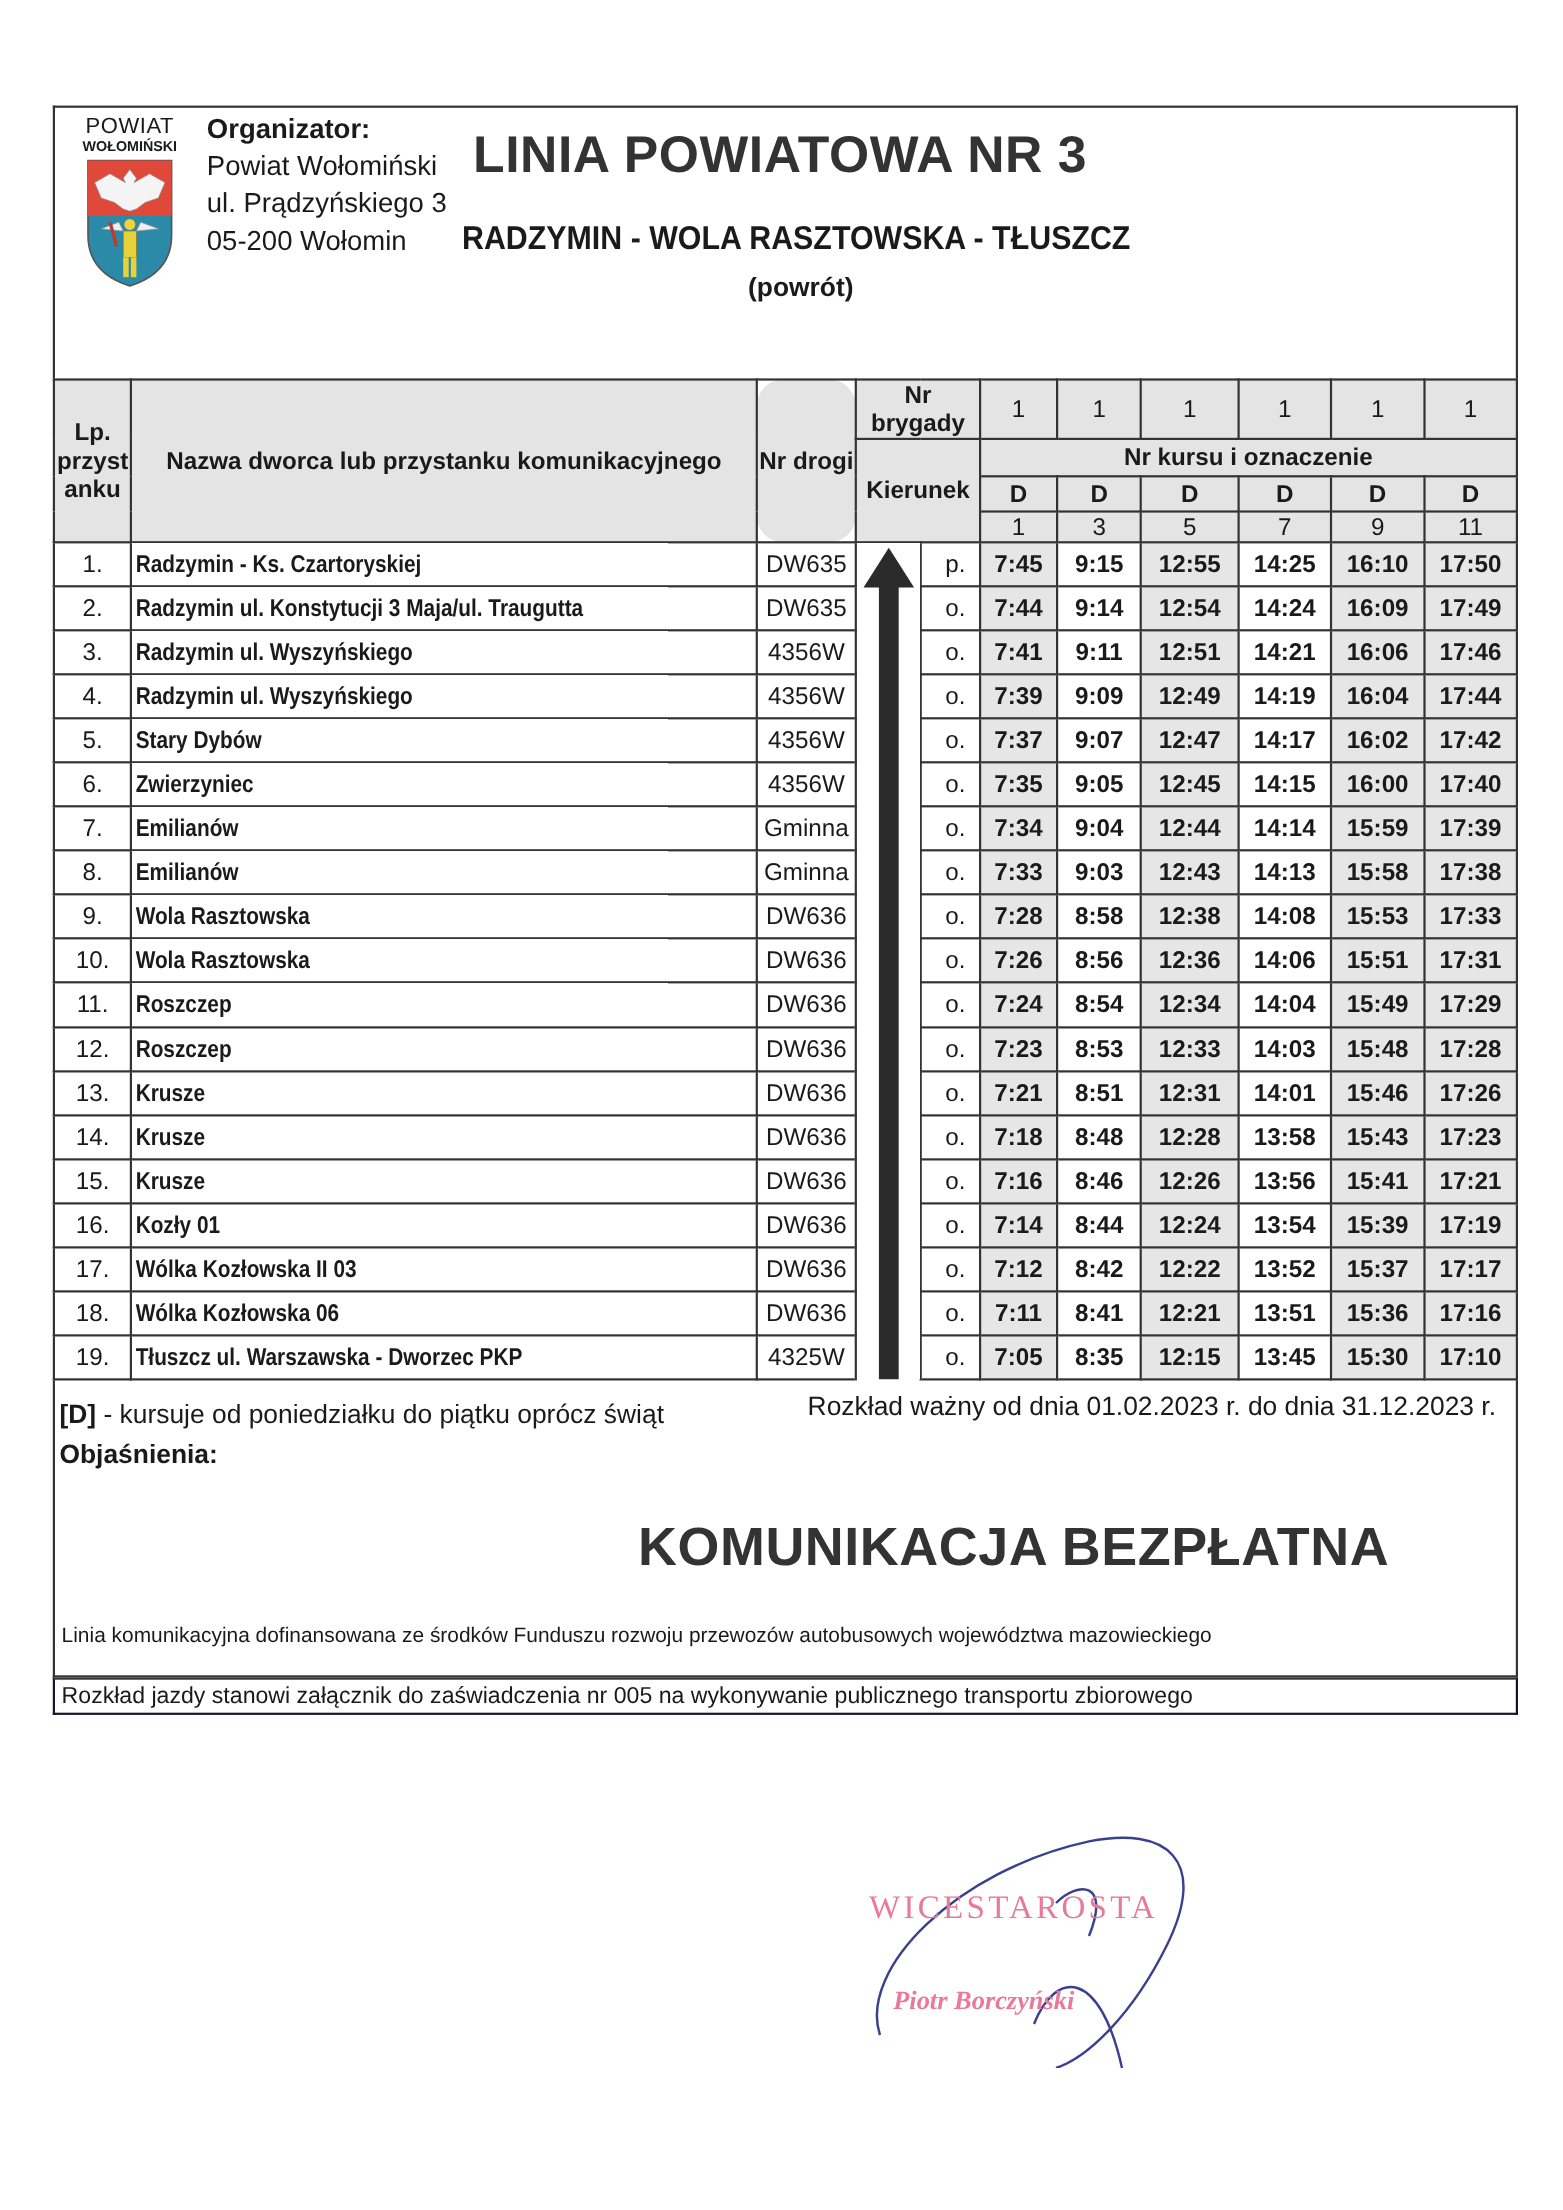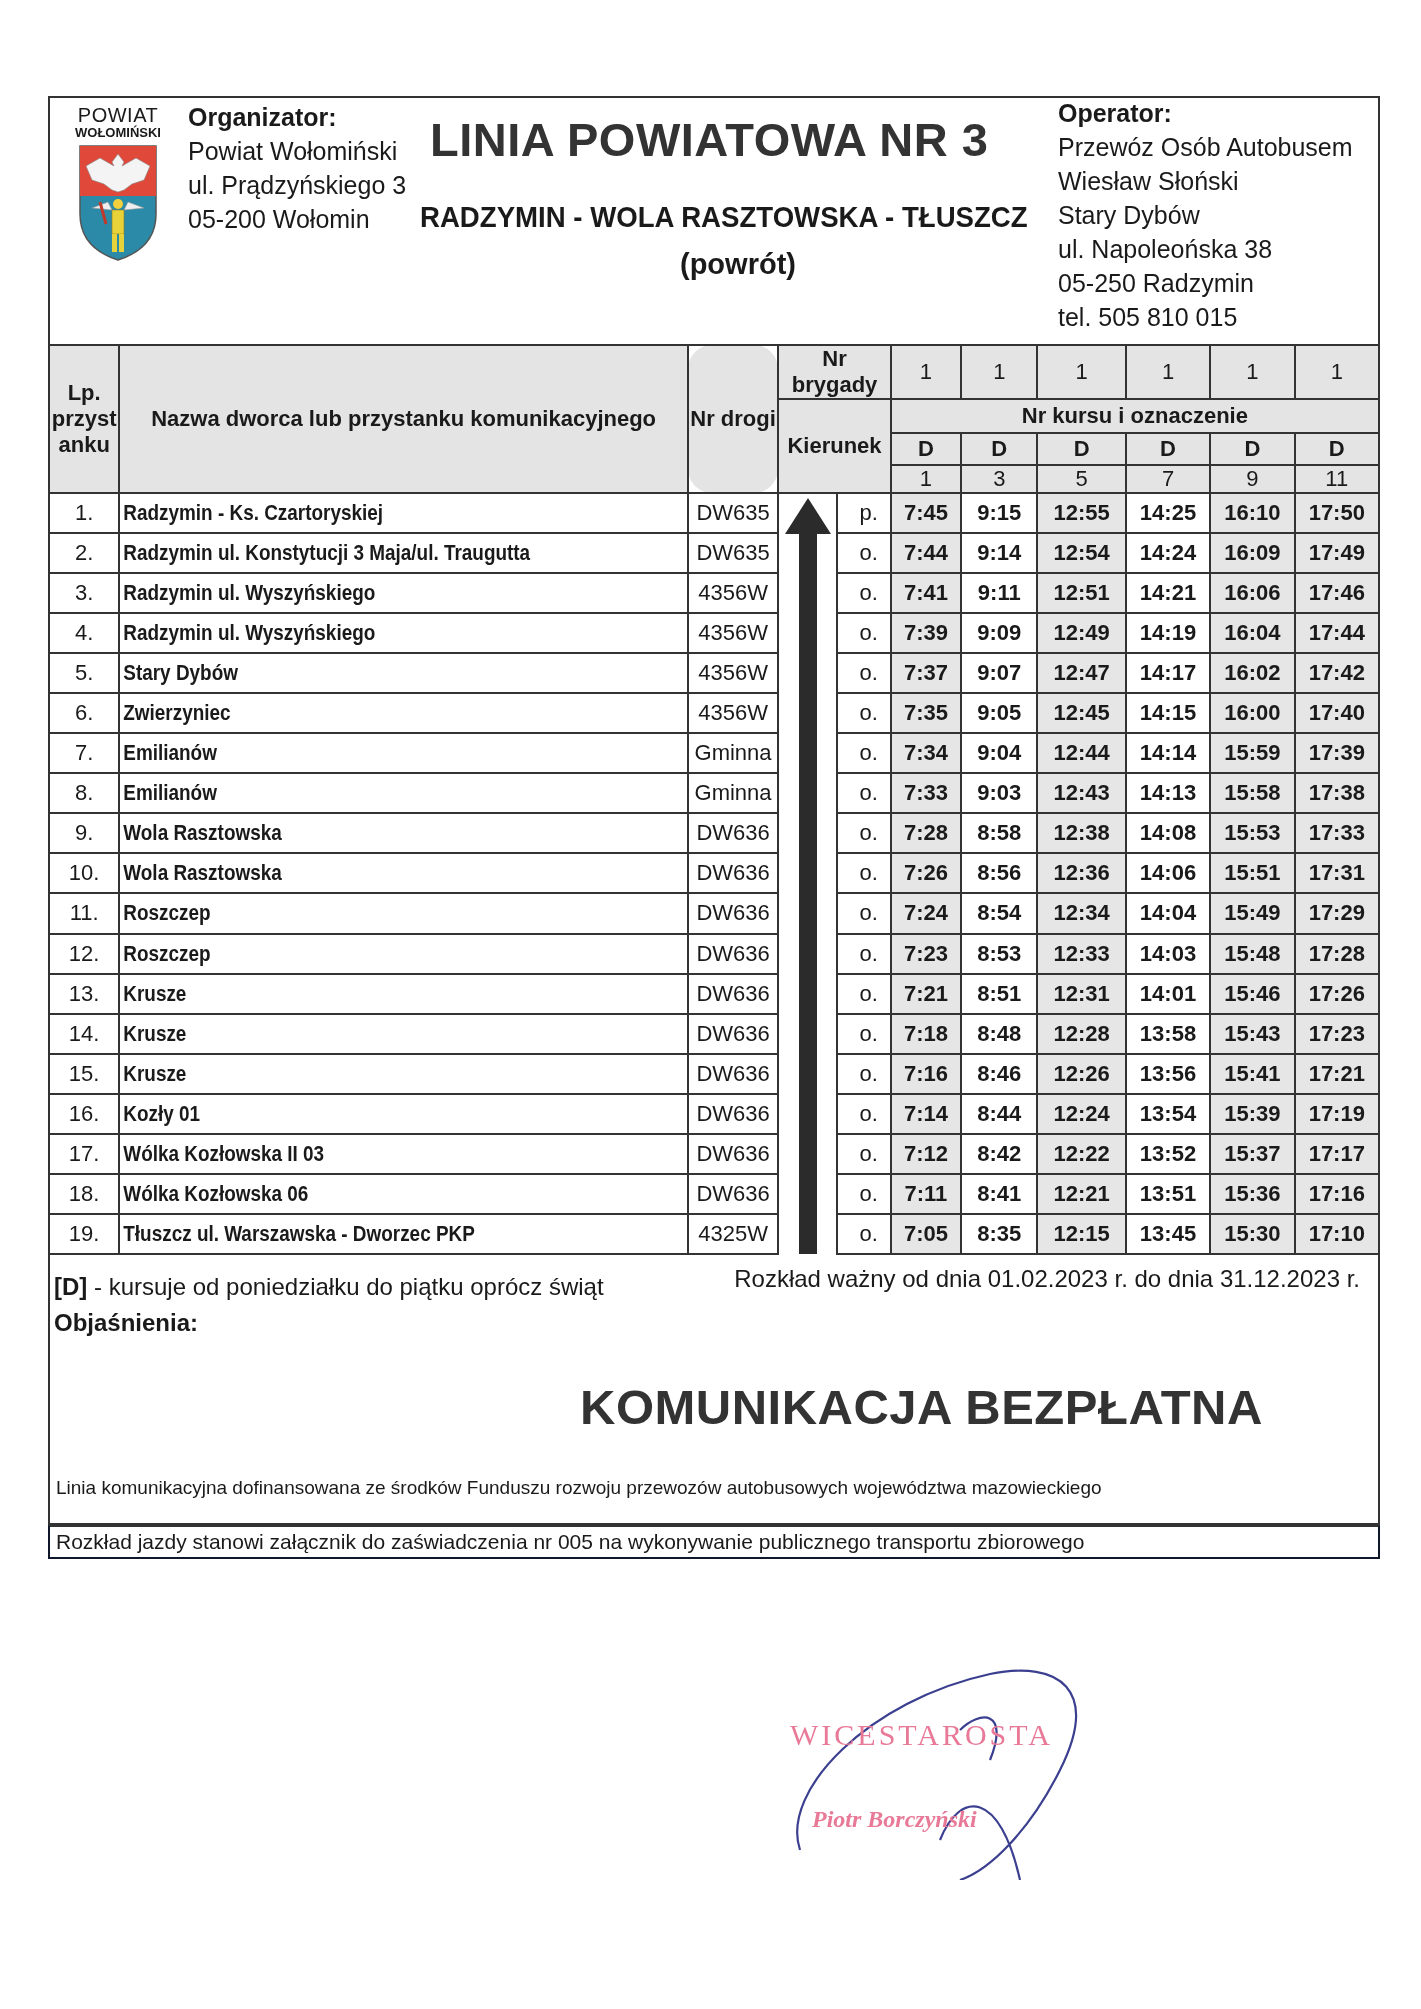--- a/index.html
+++ b/index.html
@@ -8,21 +8,21 @@
   
   .hdr { position: relative; height: 246px; border: 2px solid #333; border-bottom: none; }
   .crest-wrap { position: absolute; left: 14px; top: 6px; width: 108px; text-align: center; }
   .crest-t1 { font-weight: normal; font-size: 20px; letter-spacing: 0.5px; line-height: 22px; }
   .crest-t2 { font-weight: bold; font-size: 13px; line-height: 14px; }
   .crest { width: 80px; height: 118px; margin: 4px auto 0; display:block; }
   .org { position: absolute; left: 138px; top: 2px; font-size: 25px; line-height: 34px; }
   .org .lbl { font-weight: bold; }
   .title { position: absolute; left: 380px; top: 14px; font-size: 47px; font-weight: bold; color: #333; letter-spacing: 0.5px; }
   .route { position: absolute; left: 370px; top: 102px; font-size: 30px; font-weight: bold; transform: scaleX(0.92); transform-origin: left; white-space: nowrap; }
-  .dir { position: absolute; left: 630px; top: 150px; font-size: 29px; font-weight: bold; }
+  .dir { position: absolute; left: 630px; top: 150px; font-size: 24px; font-weight: bold; }
   .op { position: absolute; left: 1008px; top: -2px; font-size: 25px; line-height: 34px; }
   .op .lbl { font-weight: bold; }
   
   table.tt { border-collapse: collapse; width: 1332px; table-layout: fixed; }
   table.tt td { border: 2px solid #333; padding: 0; text-align: center; vertical-align: middle; font-size: 22px; }
   .hrow td { background: #e4e4e4; }
   .h-lp { font-size: 18px; font-weight: bold; line-height: 26px; }
   .h-name { font-size: 22px; font-weight: bold; }
   .h-road { font-size: 20px; font-weight: bold; border-radius: 24px; }
   .h-bryg { font-size: 19px; font-weight: bold; }
@@ -75,29 +75,20 @@
     </div>
     <div class="org">
       <div class="lbl">Organizator:</div>
       <div>Powiat Wołomiński</div>
       <div>ul. Prądzyńskiego 3</div>
       <div>05-200 Wołomin</div>
     </div>
     <div class="title">LINIA POWIATOWA NR 3</div>
     <div class="route">RADZYMIN - WOLA RASZTOWSKA - TŁUSZCZ</div>
     <div class="dir">(powrót)</div>
-    <div class="op">
-      <div class="lbl">Operator:</div>
-      <div>Przewóz Osób Autobusem</div>
-      <div>Wiesław Słoński</div>
-      <div>Stary Dybów</div>
-      <div>ul. Napoleońska 38</div>
-      <div>05-250 Radzymin</div>
-      <div>tel. 505 810 015</div>
-    </div>
   </div>
 
   <table class="tt">
     <colgroup>
       <col style="width:70px">
         <col style="width:566px">
         <col style="width:90px">
       <col style="width:58px">
         <col style="width:54px">
       <col style="width:70px">

